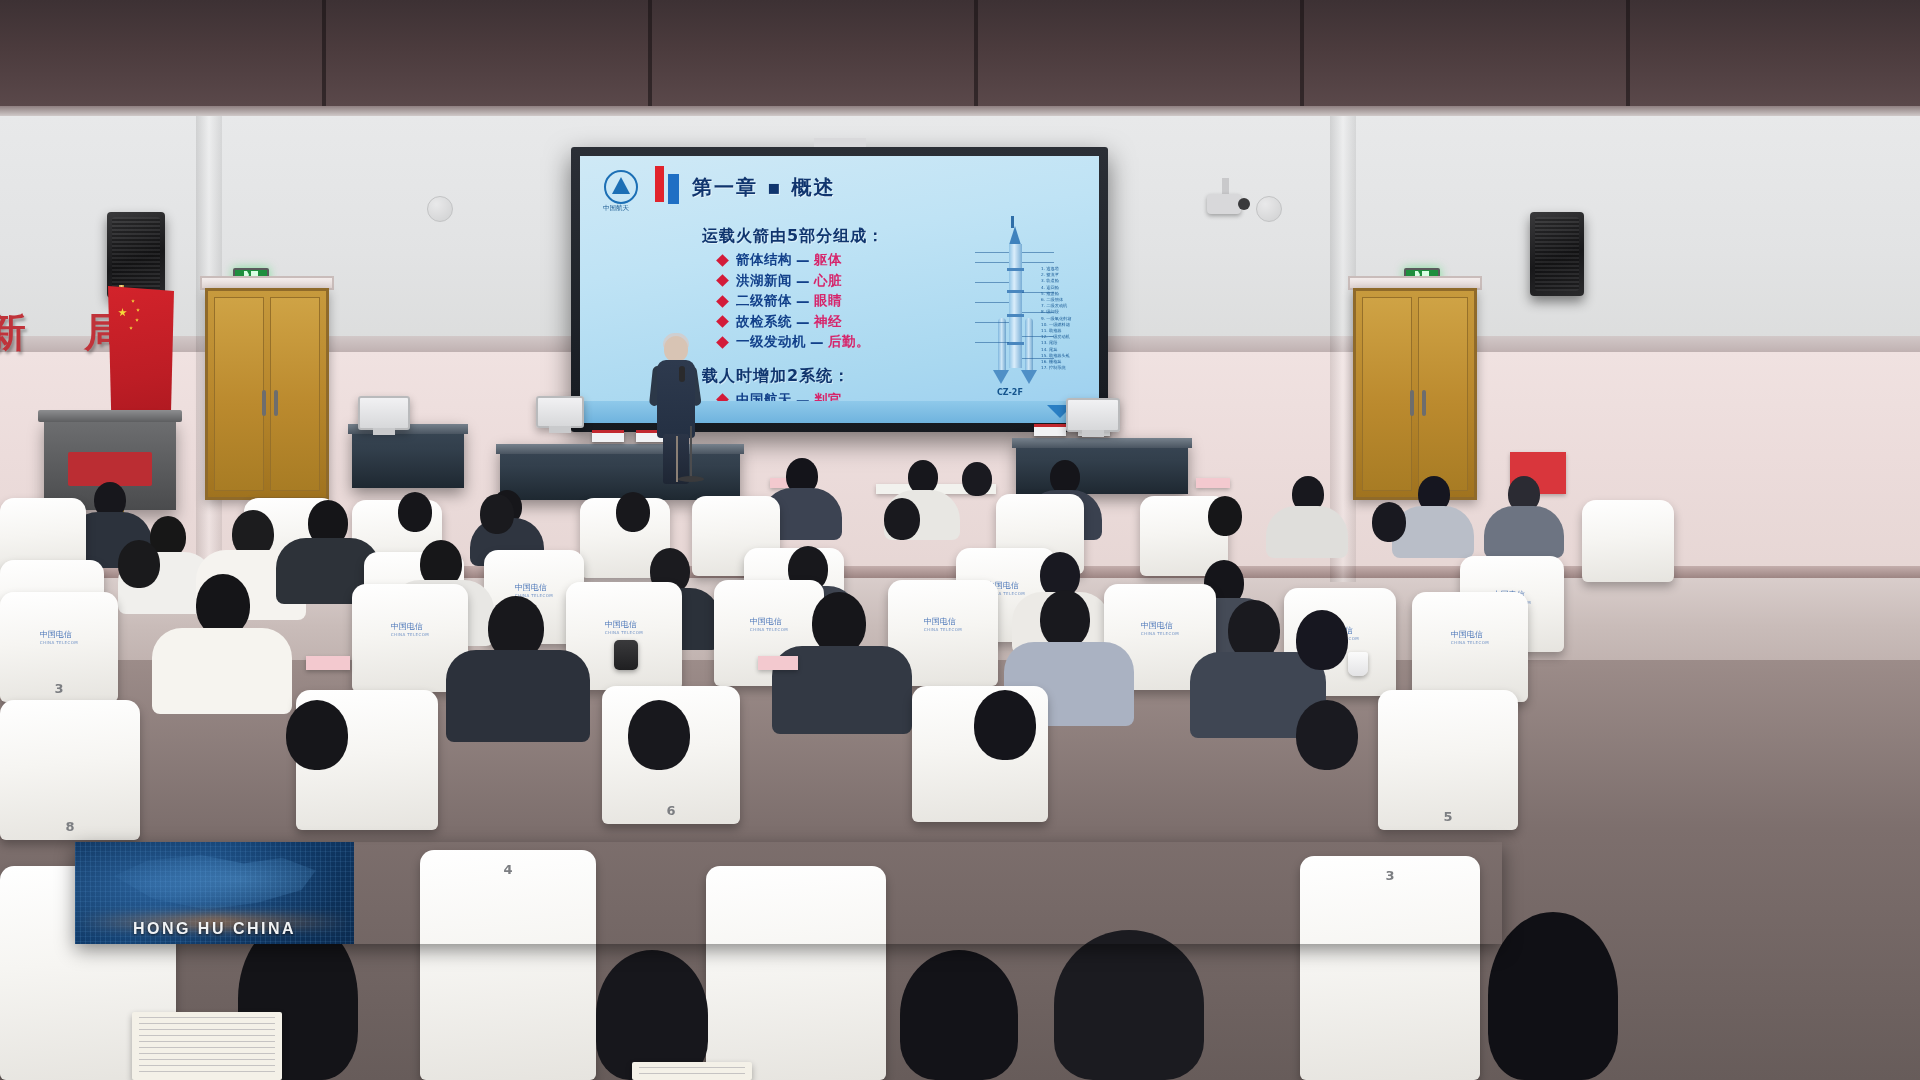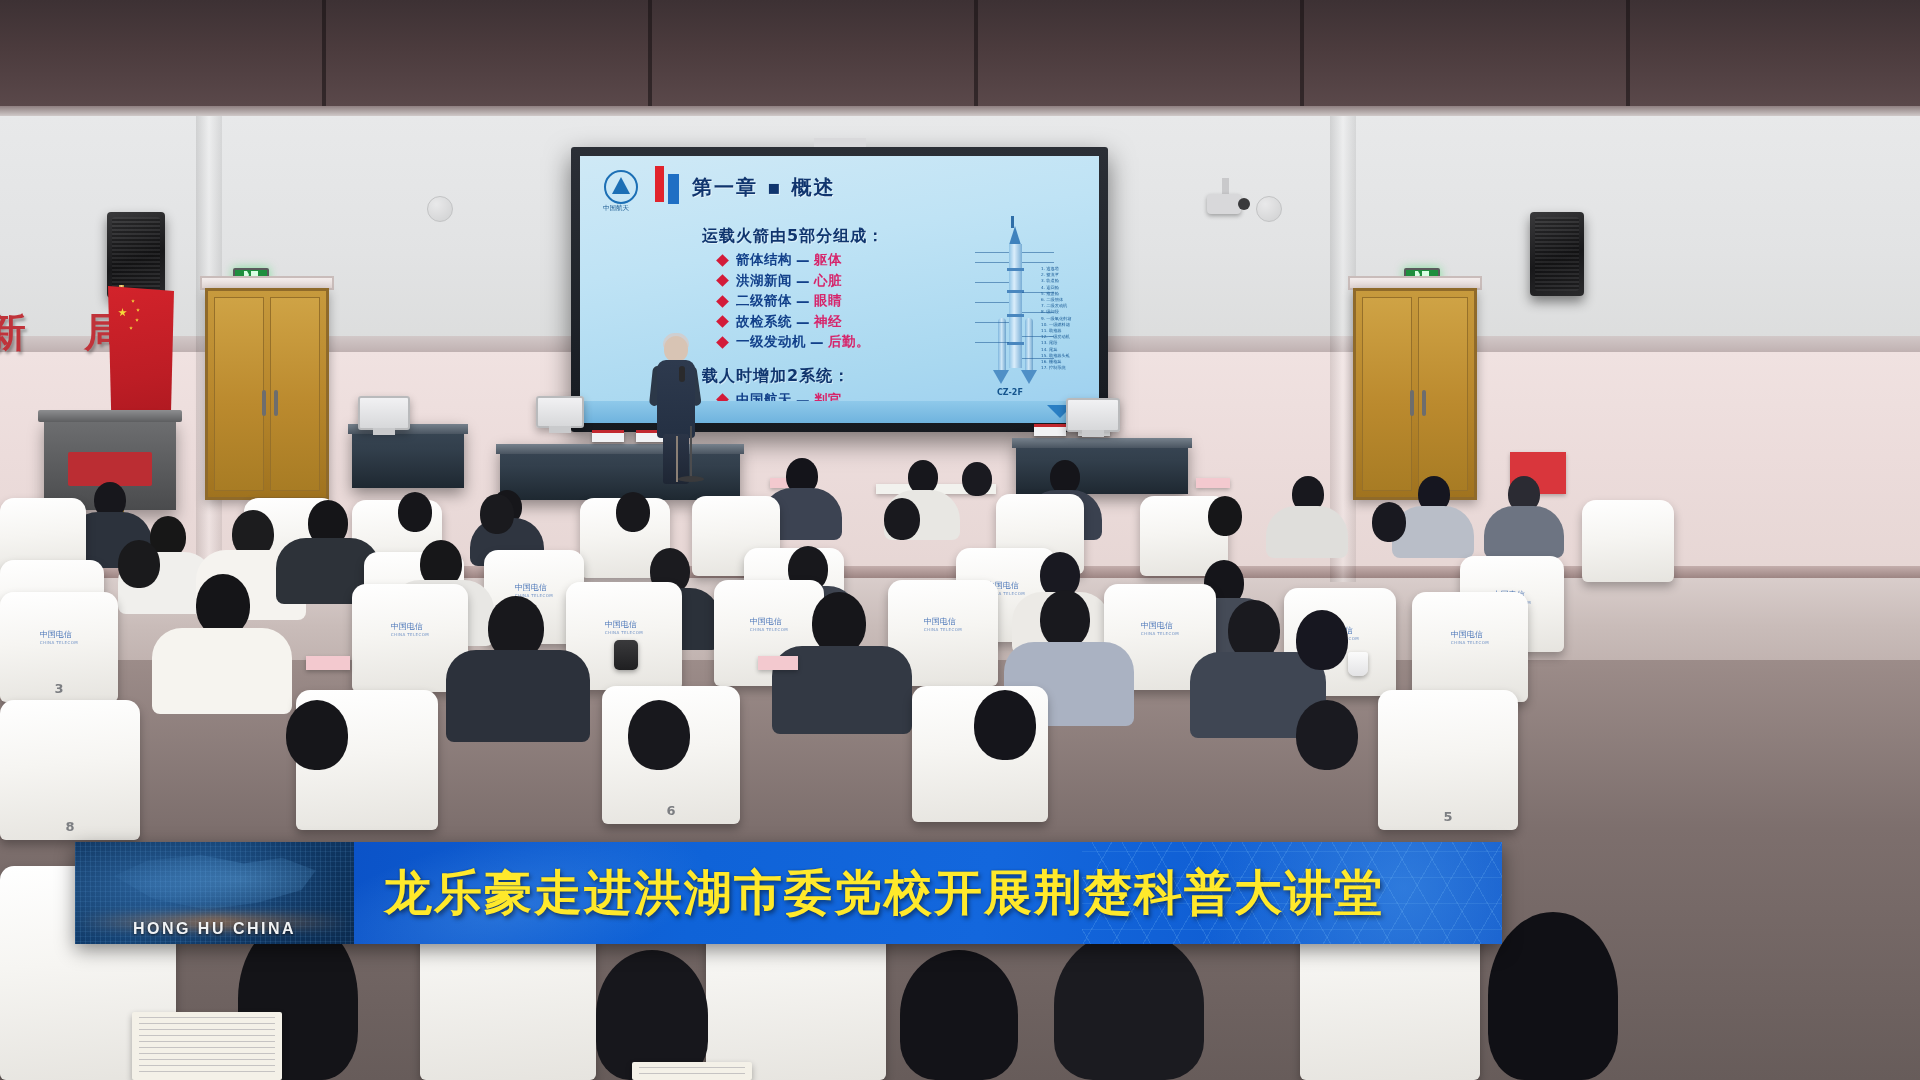--- a/index.html
+++ b/index.html
@@ -640,20 +640,15 @@
 
   </div>
 
   <div class="banner">
     <div class="banner-logo">
       <div class="globe"></div>
       <div class="map"></div>
       <div class="glow"></div>
       <div class="en">HONG HU CHINA</div>
     </div>
-    <div class="banner-title">
-      <div class="hexmesh"></div>
-      <div class="swoosh"></div>
-      <div class="headline">龙乐豪走进洪湖市委党校开展荆楚科普大讲堂</div>
-    </div>
   </div>
 
 </div>
 
 </body></html>

